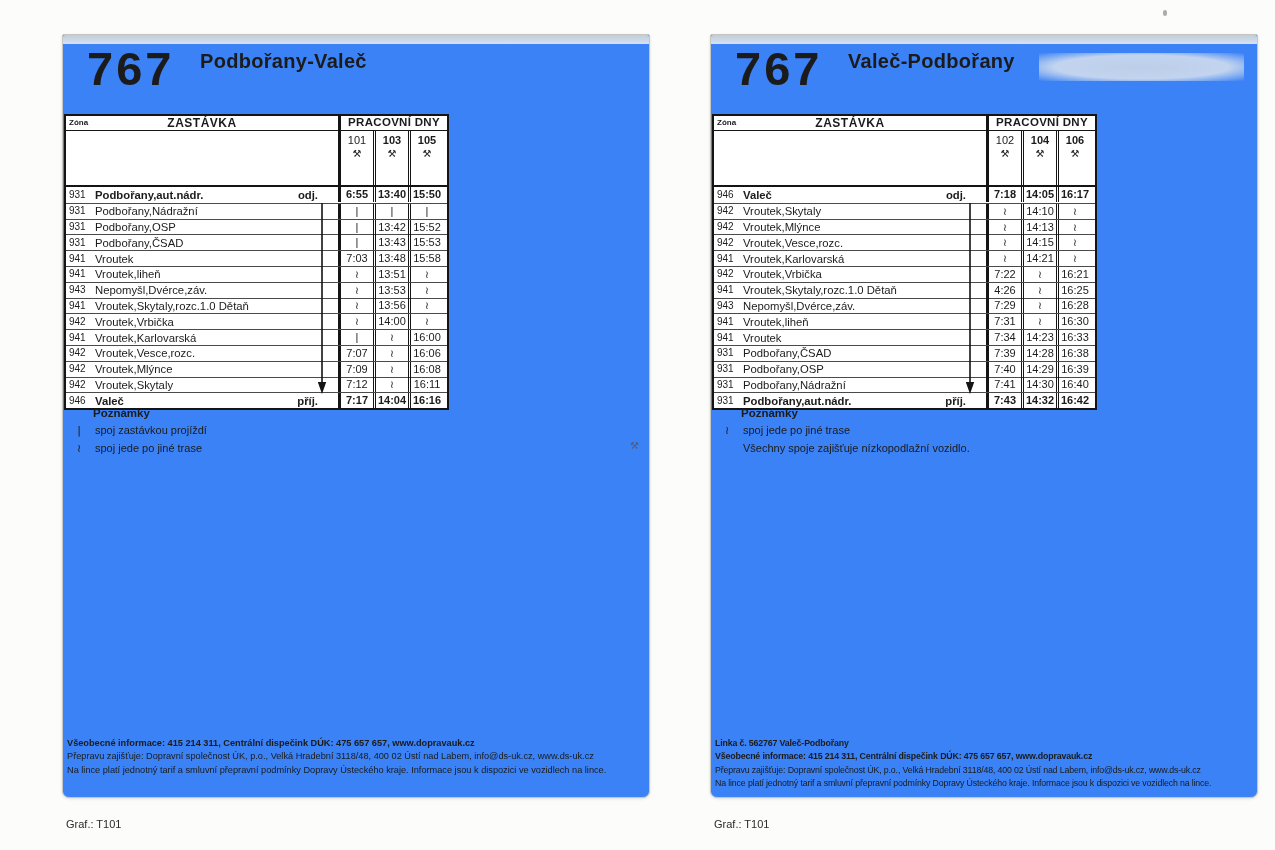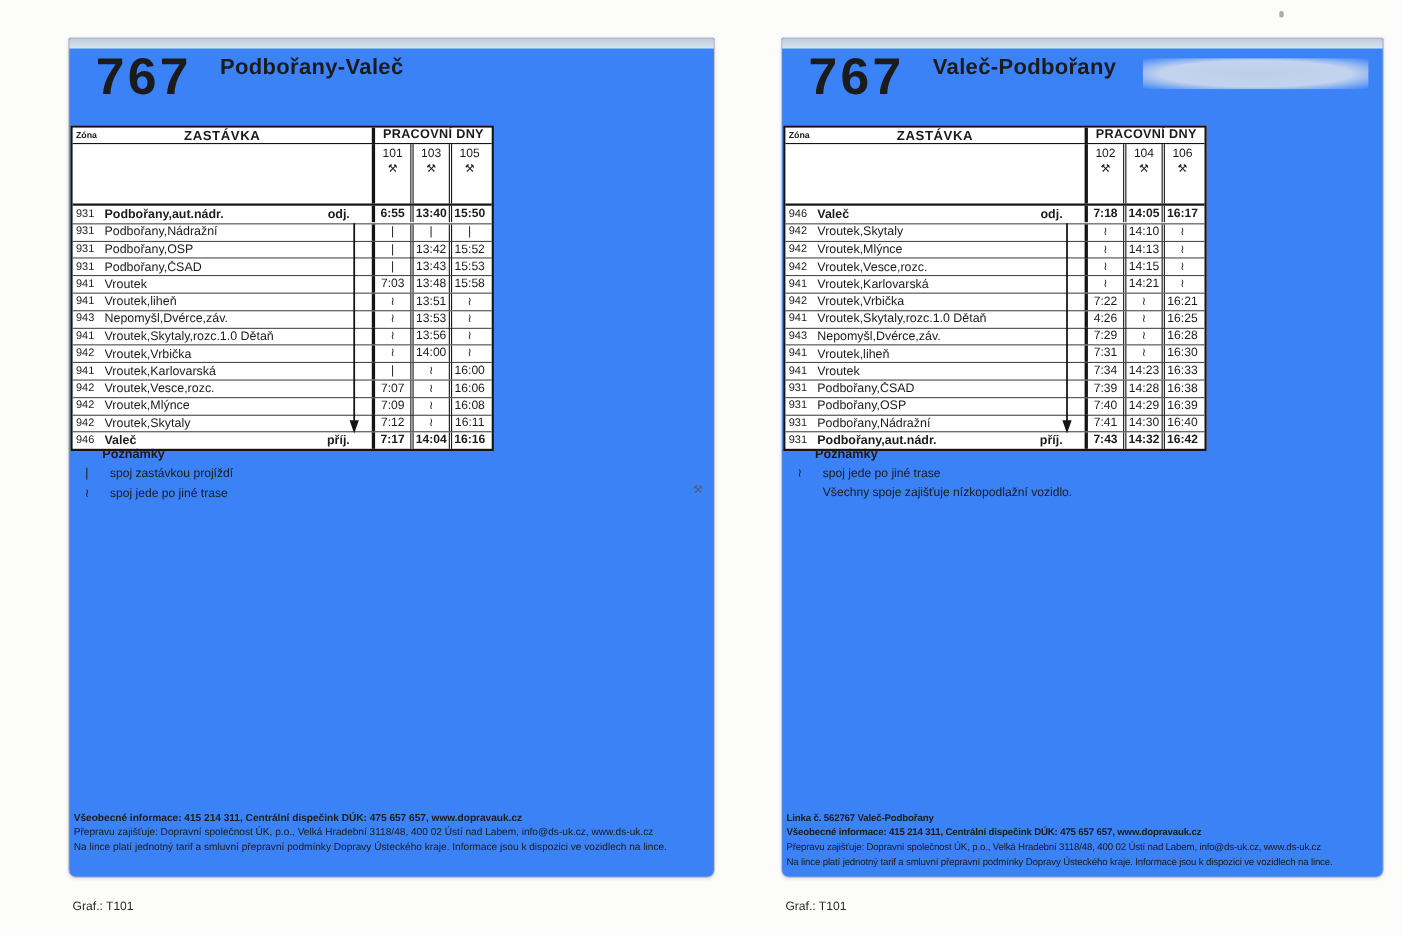--- a/index.html
+++ b/index.html
@@ -24,21 +24,21 @@
   .tt{position:absolute;left:1px;top:79px;width:381px;border:2px solid #141414;background:#fff;}
   .thead1{display:flex;height:14px;border-bottom:1px solid #141414;}
   .h-left{width:272px;position:relative;}
   .h-zone{position:absolute;left:3px;top:2px;font-size:8px;font-weight:bold;}
   .h-stop{display:block;text-align:center;font-size:12px;font-weight:bold;line-height:14px;letter-spacing:.5px;}
   .h-days{flex:1;border-left:3px solid #141414;text-align:center;font-size:11.5px;font-weight:bold;line-height:13px;letter-spacing:.3px;}
   .thead2{display:flex;height:54px;}
   .h2-left{width:272px;}
   .h2-right{display:flex;border-left:3px solid #141414;flex:1;}
   .svc{width:32px;text-align:center;padding-top:2px;}
-  .svc + .svc{border-left:3px double #141414;}
+  .svc + .svc{border-left:3px double #141414;font-weight:bold;}
   .svc .num{font-size:11px;display:block;line-height:14px;}
   .svc .sym{font-size:10px;display:block;line-height:13px;color:#222;
             font-family:"DejaVu Sans", sans-serif;}
   .tbody{border-top:2px solid #141414;position:relative;}
   .trow{display:flex;height:15.8px;box-sizing:border-box;align-items:center;}
   .trow + .trow{border-top:1px solid #4a4a4a;}
   .lg{display:flex;width:272px;align-items:flex-start;}
   .c-zone{width:26px;padding-left:3px;font-size:10px;flex:none;}
   .c-stop{flex:1;font-size:11.3px;white-space:nowrap;overflow:hidden;}
   .c-label{width:60px;text-align:right;padding-right:20px;font-weight:bold;font-size:11.3px;flex:none;}
@@ -47,21 +47,21 @@
   .c-time:nth-child(2){border-left:3px solid #141414;}
   .c-time + .c-time{border-left:3px double #141414;}
   .c-time.alt{font-family:"DejaVu Sans", sans-serif;font-size:10.5px;}
   .trow.bold .c-stop,.trow.bold .c-time{font-weight:bold;}
   .route-arrow{position:absolute;left:250px;top:2px;pointer-events:none;}
 
   
   .notes-title{position:absolute;left:30px;top:372px;font-size:11.5px;font-weight:bold;}
   .note-line{position:absolute;left:8px;font-size:11px;display:flex;align-items:baseline;}
   .note-sym{width:16px;text-align:center;font-family:"DejaVu Sans", sans-serif;font-size:11px;flex:none;}
-  .note-text{margin-left:13px;white-space:nowrap;}
+  .note-text{margin-left:8px;white-space:nowrap;}
 
   
   .footer{position:absolute;left:4px;top:702px;font-size:9.2px;line-height:13.4px;white-space:nowrap;}
   .page-1 .footer{font-size:8.8px;letter-spacing:-0.15px;}
   .fline.bold{font-weight:bold;}
   .graf{position:absolute;left:4px;top:784px;font-size:11px;color:#2a2a2a;}
   .stray{position:absolute;font-family:"DejaVu Sans", sans-serif;font-size:10px;color:#555;opacity:.8;}
 </style>
 </head>
 <body>

